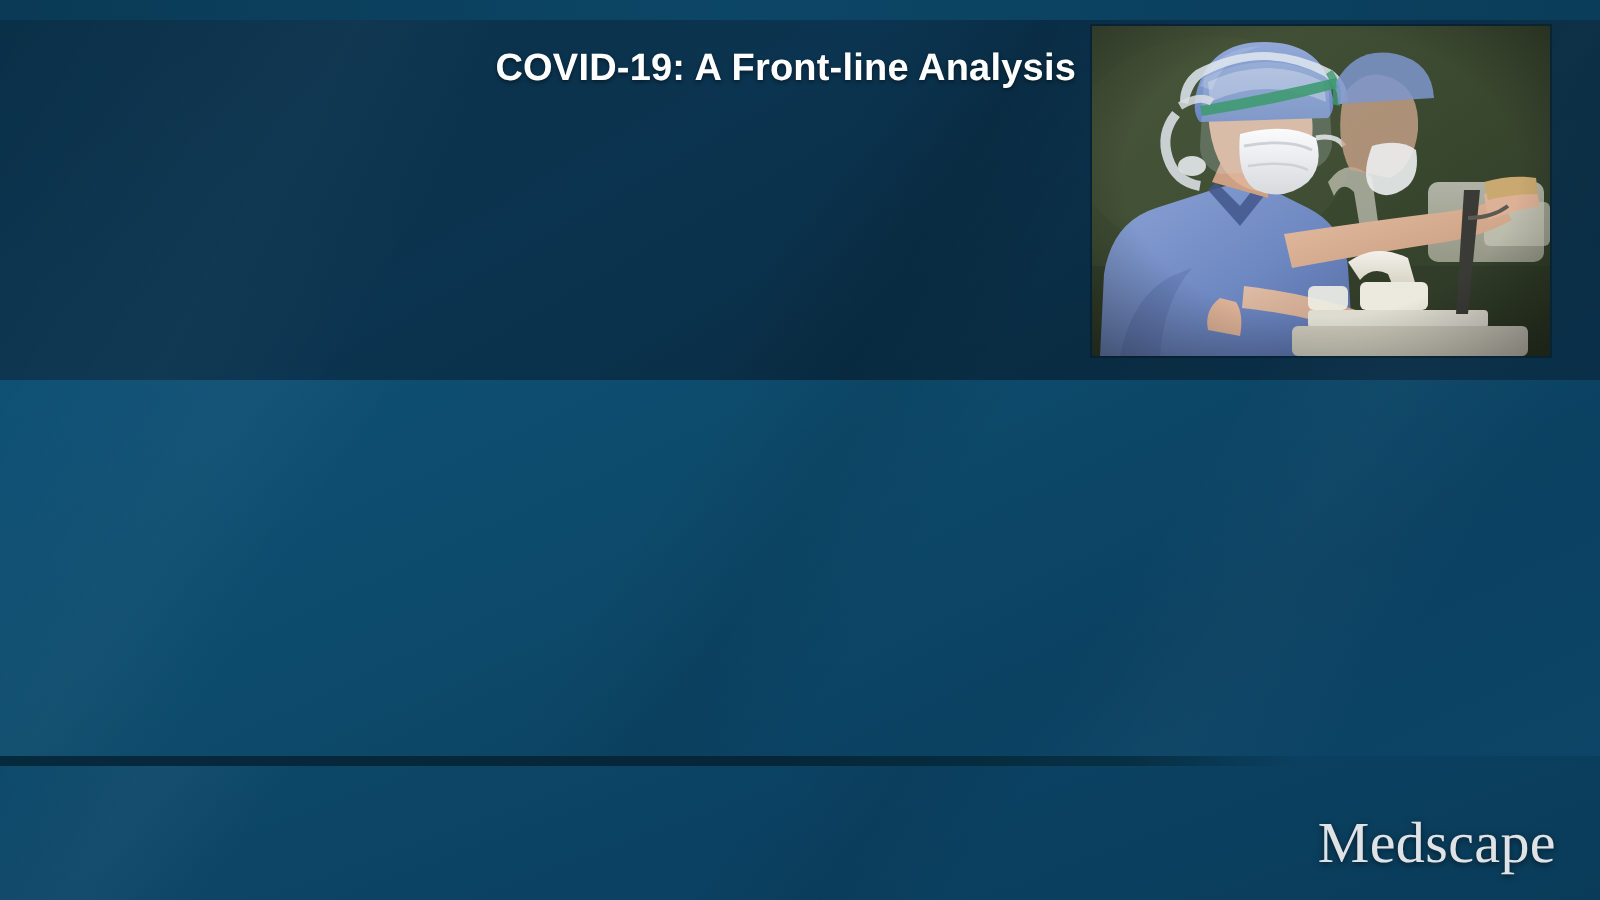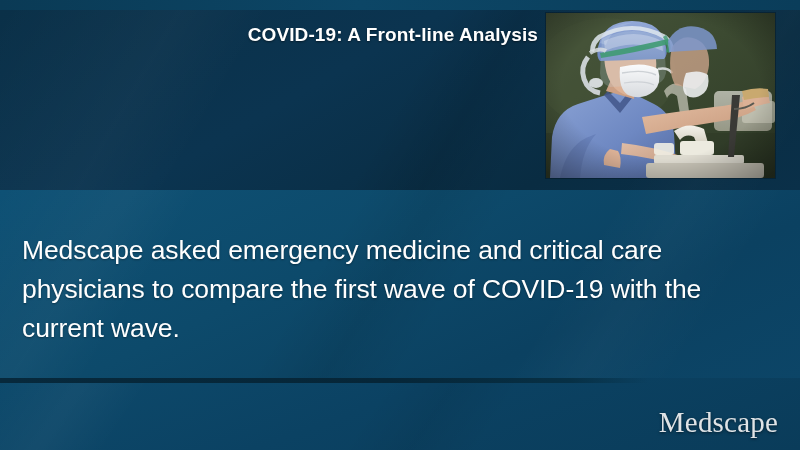--- a/index.html
+++ b/index.html
@@ -310,21 +310,20 @@
       </g>
 
       <rect x="0" y="0" width="229" height="165" fill="url(#vignette)"></rect>
     </svg>
   </div>
 
   <div class="body-band">
     <div class="body-band-streaks"></div>
   </div>
 
-  <div class="body-text">Medscape asked emergency medicine and critical care physicians to compare the first wave of COVID-19 with the current wave.</div>
 
   <div class="footer-band">
     <div class="footer-band-streaks"></div>
   </div>
   <div class="divider"></div>
 
   <div class="logo">Medscape</div>
 
 </div>
 

